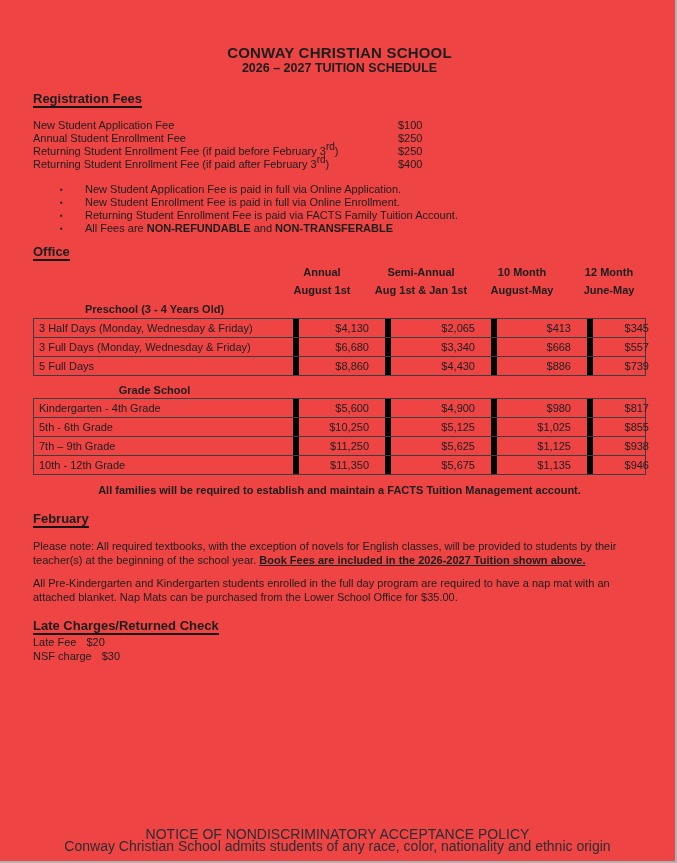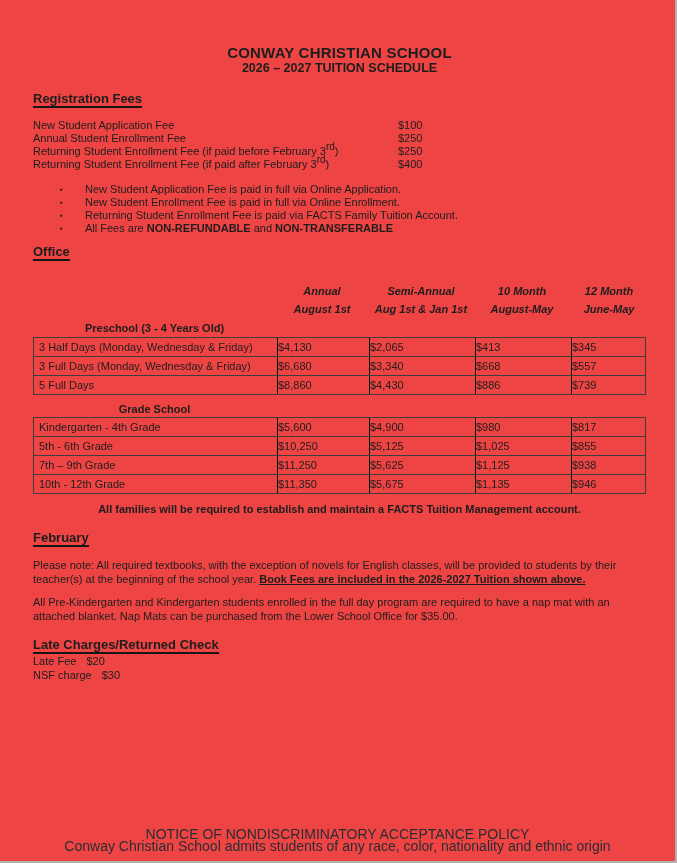--- a/index.html
+++ b/index.html
@@ -38,33 +38,33 @@
   .fee-row { display: flex; line-height: 13px; }
   .fee-label { width: 365px; }
   sup { font-size: 10px; vertical-align: super; line-height: 0; }
 
   .notes { margin-top: 12px; font-size: 11px; }
   .note-row { display: flex; line-height: 13px; padding-left: 27px; }
   .bullet { width: 25px; font-size: 8px; line-height: 13px; }
   .b { font-weight: bold; }
 
   .grid-row { display: grid; grid-template-columns: 243px 92px 106px 96px 78px; }
-  .hdr-row { margin-top: 24px; font-size: 11px; font-weight: bold; text-align: center; font-style: italic; }
+  .hdr-row { margin-top: 5px; font-size: 11px; font-weight: bold; text-align: center; }
   .hdr-cell .l1 { line-height: 13px; }
   .hdr-cell .l2 { line-height: 13px; margin-top: 5px; }
 
   .group-label { font-size: 11px; font-weight: bold; text-align: center; line-height: 13px; }
   .gl-pre  { margin-top: 6px; }
   .gl-grade{ margin-top: 8px; }
 
   .ttable { border: 1px solid #3d3d3d; margin-top: 2px; font-size: 11px; }
   .t2 { margin-top: 1px; }
   .trow + .trow { border-top: 1px solid #3d3d3d; }
   .tcell { height: 18px; line-height: 18px; overflow: hidden; white-space: nowrap; }
-  .tcell + .tcell { border-left: 1px solid #000000; text-align: left; }
+  .tcell + .tcell { border-left: 6px solid #000000; text-align: right; margin-left: 16px; }
   .tcell.lab { padding-left: 5px; }
 
   .facts-note { margin-top: 9px; font-size: 11px; font-weight: bold; text-align: center; line-height: 13px; }
 
   .para { margin-top: 12px; font-size: 11px; line-height: 13.5px; }
   .para2 { margin-top: 10px; }
   .bu { font-weight: bold; text-decoration: underline; }
 
   .late-items { font-size: 11px; margin-top: 1px; }
   .late-row { display: flex; line-height: 13.5px; }

